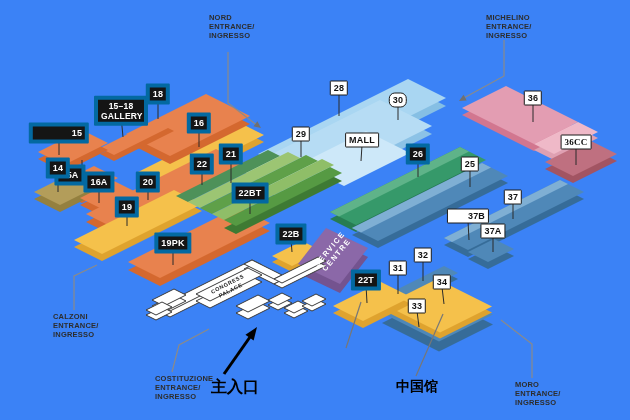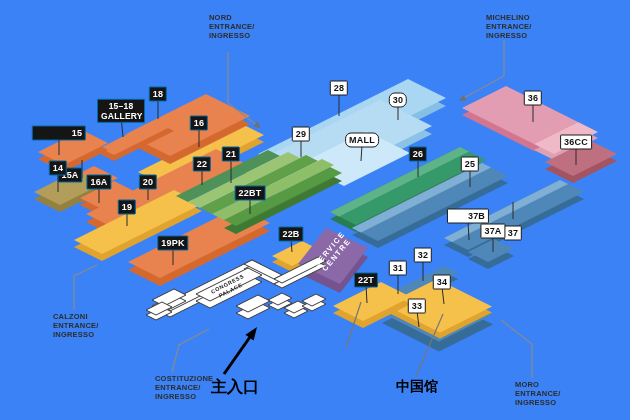--- a/index.html
+++ b/index.html
@@ -2,21 +2,21 @@
 <html><head>
 <meta charset="utf-8">
 <style>
   html,body{margin:0;padding:0;background:#fff;}
   .stage{position:relative;width:630px;height:420px;background:#3b82f6;overflow:hidden;
          font-family:"Liberation Sans",sans-serif;}
   #map-svg{position:absolute;left:0;top:0;z-index:1;}
   .badge{position:absolute;transform:translate(-50%,-50%);z-index:3;
          font:bold 9px/11px "Liberation Sans",sans-serif;letter-spacing:.2px;
          padding:1px 3px;border-radius:1px;white-space:nowrap;}
-  .badge.dark{background:#151515;color:#fff;border:1px solid #0369a1;}
+  .badge.dark{background:#151515;color:#fff;border:4px solid #0369a1;}
   .badge.light{background:#ffffff;color:#111;border:1px solid #1a1a1a;}
   .badge.wide{white-space:normal;width:40px;text-align:center;font-size:8.5px;line-height:1.2;}
   .entrance{position:absolute;z-index:3;color:#2d2d2d;
             font:bold 7.5px/9px "Liberation Sans",sans-serif;letter-spacing:.2px;}
   .entrance div{white-space:nowrap;}
   .cn{position:absolute;z-index:3;color:#000;font-weight:bold;
       font-family:"Liberation Sans",sans-serif;white-space:nowrap;}
   .svc-label{position:absolute;left:333px;top:252px;z-index:3;
              transform:translate(-50%,-50%) rotate(-50deg);
              color:#fff;font:bold 7.5px/9px "Liberation Sans",sans-serif;
@@ -205,24 +205,24 @@
     <div class="badge dark" style="left: 173px; top: 243px;">19PK</div>
     <div class="badge dark" style="left: 202px; top: 164px;">22</div>
     <div class="badge dark" style="left: 231px; top: 154px;">21</div>
     <div class="badge dark" style="left: 250px; top: 193px;">22BT</div>
     <div class="badge dark" style="left: 291px; top: 234px;">22B</div>
     <div class="badge dark" style="left: 366px; top: 280px;">22T</div>
     <div class="badge dark" style="left: 418px; top: 154px;">26</div>
     <div class="badge light" style="left: 301px; top: 134px;">29</div>
     <div class="badge light" style="left: 339px; top: 88px;">28</div>
     <div class="badge light" style="left: 398px; top: 100px; border-radius: 6px;">30</div>
-    <div class="badge light" style="left: 362px; top: 140px; border-radius: 6px;">MALL</div>
+    <div class="badge light" style="left: 362px; top: 140px;">MALL</div>
     <div class="badge light" style="left: 470px; top: 164px;">25</div>
     <div class="badge light" style="left: 533px; top: 98px;">36</div>
-    <div class="badge light" style="left: 576px; top: 142px;">36CC</div>
-    <div class="badge light" style="left: 513px; top: 197px; margin-top: 36px;">37</div>
+    <div class="badge light" style="left: 576px; top: 142px; font-family: Liberation Serif, serif;">36CC</div>
+    <div class="badge light" style="left: 513px; top: 197px;">37</div>
     <div class="badge light" style="left: 468px; top: 216px; padding-left: 20px;">37B</div>
     <div class="badge light" style="left: 493px; top: 231px;">37A</div>
     <div class="badge light" style="left: 398px; top: 268px;">31</div>
     <div class="badge light" style="left: 423px; top: 255px;">32</div>
     <div class="badge light" style="left: 417px; top: 306px;">33</div>
     <div class="badge light" style="left: 442px; top: 282px;">34</div>
   </div>
 
 </body></html>

